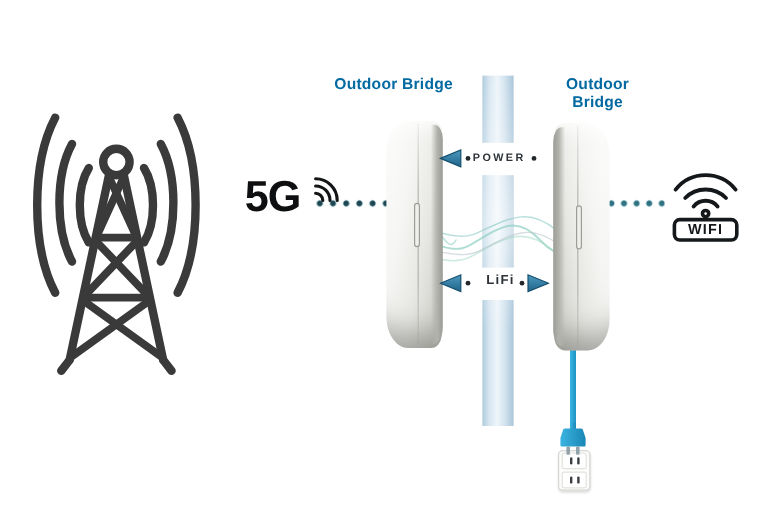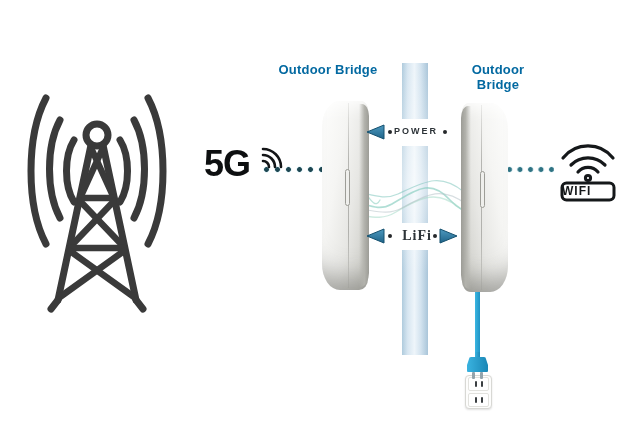--- a/index.html
+++ b/index.html
@@ -45,21 +45,21 @@
     background: linear-gradient(to bottom, rgba(125,125,120,.12), rgba(125,125,120,.5) 30%,
                 rgba(125,125,120,.5) 70%, rgba(125,125,120,.12));
   }
   .dev-slot { position:absolute; left:23px; top:68px; width:5px; height:37px;
     box-sizing:border-box; border:1px solid #9d9d97; border-radius:3px; background:#efefec; }
 
   
   .chip { position:absolute; background:#ffffff; z-index:4; }
   .link-text { position:absolute; z-index:6; color:#2d3338; font-weight:700; text-align:center; }
   .power-text { left:392px; top:126px; width:48px; font-size:9px; letter-spacing:2px; }
-  .lifi-text  { left:395px; top:228px; width:44px; font-size:14px; letter-spacing:1px;font-family:Liberation Serif, serif; }
+  .lifi-text  { left:395px; top:228px; width:44px; font-size:11px; letter-spacing:1px; }
   .arrow { position:absolute; z-index:6; }
   .dot { position:absolute; width:4px; height:4px; border-radius:50%; background:#25282b; z-index:6; }
 
   
   .dotline { position:absolute; height:7px; background-repeat:repeat-x; z-index:2; }
   .dotline.dark {
     left:263px; top:166px; width:67px;
     background-image: radial-gradient(circle at 3.5px 3.5px, #1d4752 2px, rgba(150,205,220,.35) 2.8px, transparent 3.4px);
     background-size:11px 7px;
   }
@@ -69,21 +69,21 @@
     background-size:10.5px 7px;
   }
 
   
   .waves { position:absolute; left:330px; top:160px; z-index:2; }
 
   
   .wifi-wrap { position:absolute; left:560px; top:137px; width:56px; height:66px; z-index:6; }
   .wifi-text { position:absolute; left:2px; top:46px; width:52px; height:29px;
     font-size:12px; font-weight:800; letter-spacing:1px; color:#15181a;
-    line-height:17px; }
+    text-align:center; line-height:17px; }
 
   
   .cable { position:absolute; left:475px; top:290px; width:5px; height:67px; z-index:2;
     background:linear-gradient(to right,#3ab6e2,#1f93c4); border-radius:2px; }
   .plug { position:absolute; left:465px; top:352px; z-index:3; }
   .outlet { position:absolute; left:465px; top:375px; width:27px; height:34px; z-index:2;
     background:#fdfdfc; border:1px solid #d8d8d4; border-radius:4px;
     box-shadow:0 1px 2px rgba(0,0,0,.12); box-sizing:border-box;
     display:flex; flex-direction:column; align-items:center; justify-content:space-evenly; }
   .socket { width:19px; height:12px; background:#ffffff; border:1px solid #e2e2de;

